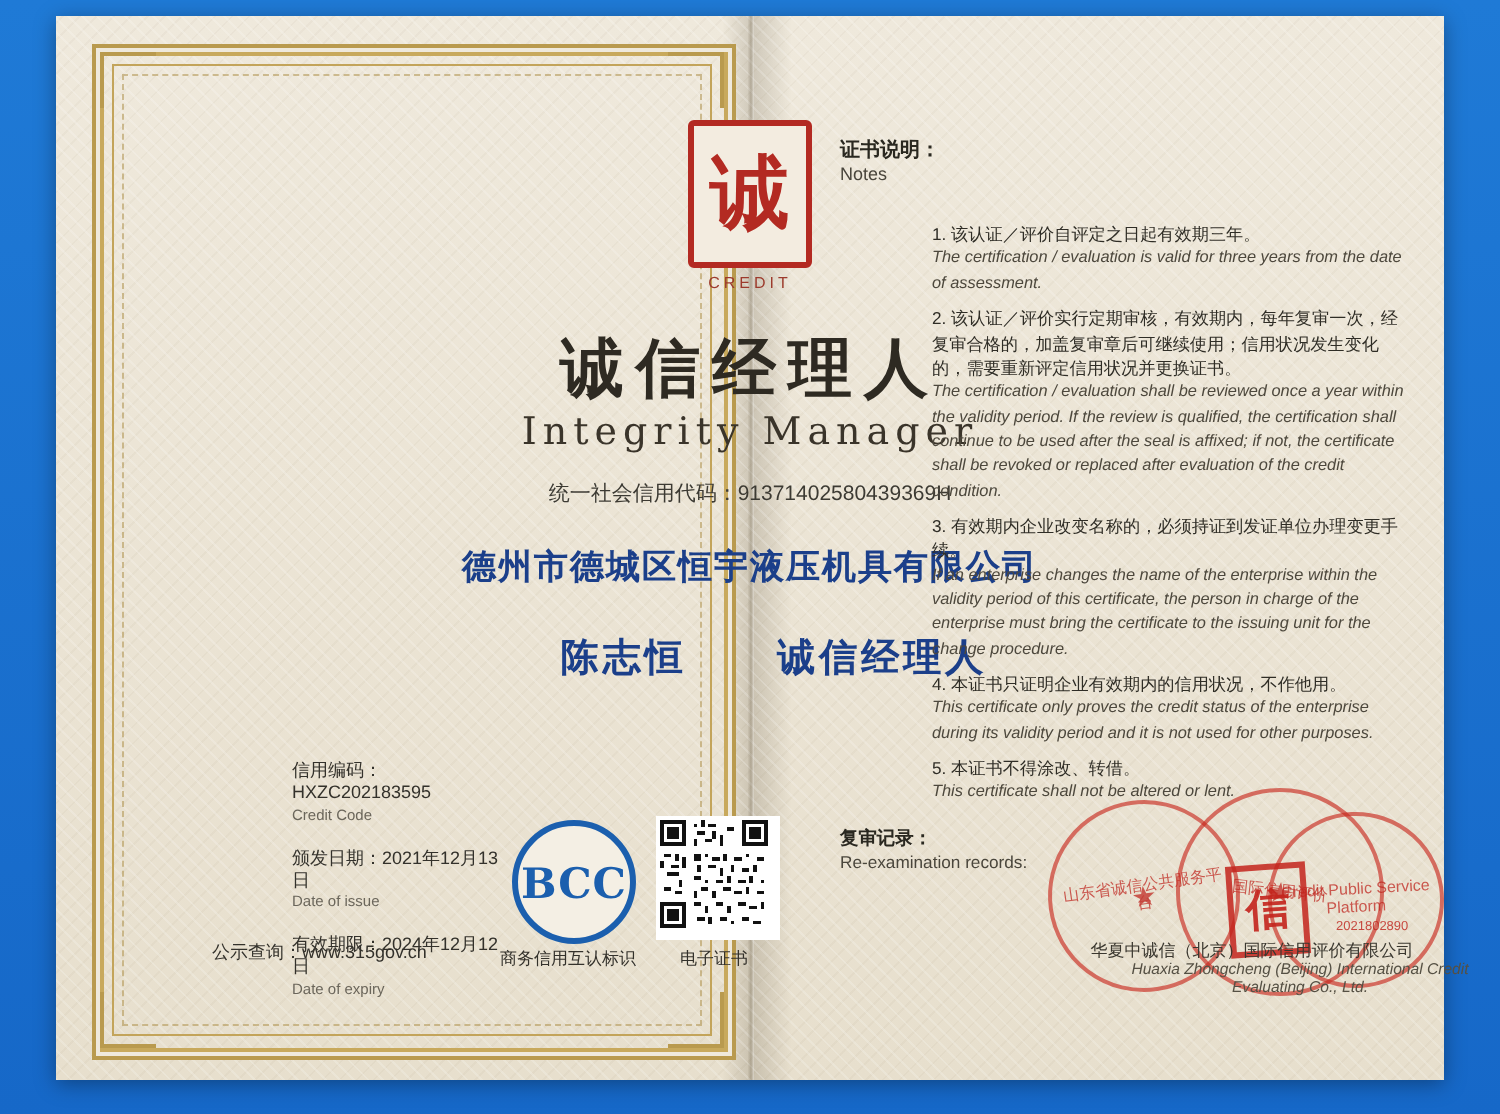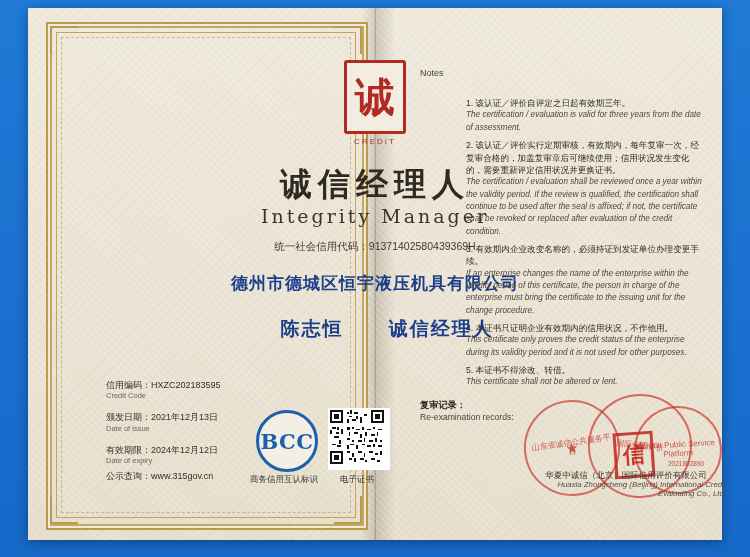--- a/index.html
+++ b/index.html
@@ -92,21 +92,21 @@
     font-size:17px;font-weight:700;color:#1b3f8a;letter-spacing:1px;
   }
   .person-row{
     position:absolute;left:0;top:308px;width:100%;text-align:center;
     font-family:"DejaVu Serif", serif;
     font-size:19px;font-weight:700;color:#1b3f8a;letter-spacing:2px;padding-left:12px;
   }
   .person-row .gap{display:inline-block;width:28px;}
 
   .meta{position:absolute;left:78px;top:372px;width:150px;}
-  .meta .row{margin-bottom:12px;}
+  .meta .row{margin-bottom:12px;margin-left:40px;}
   .meta .cn{font-size:9px;color:#33312b;line-height:1.25;}
   .meta .en{font-size:7.5px;color:#6b665b;}
 
   .pub{
     position:absolute;left:78px;top:462px;font-size:9px;color:#33312b;
   }
 
   
   .bcc{
     position:absolute;left:228px;top:402px;width:56px;height:56px;border-radius:50%;
@@ -156,21 +156,21 @@
     border:3px solid rgba(195,35,28,.85);color:rgba(195,35,28,.9);
     display:flex;align-items:center;justify-content:center;
     font-family:"DejaVu Serif", serif;font-size:22px;font-weight:700;
     transform:rotate(-4deg);
   }
   .eval-cn{
     position:absolute;left:498px;top:462px;width:200px;text-align:center;
     font-size:8.5px;color:#3a372f;
   }
   .eval-en{
-    position:absolute;left:498px;top:472px;width:200px;text-align:right;
+    position:absolute;left:522px;top:472px;width:200px;text-align:center;
     font-size:7.8px;color:#555044;font-style:italic;
   }
   .sm-red{
     position:absolute;left:640px;top:452px;font-size:6.5px;color:rgba(190,35,28,.8);
   }
 </style>
 </head>
 <body>
 
 <div class="stage">
@@ -294,20 +294,21 @@
           <rect x="19" y="27" width="1" height="1"></rect>
             <rect x="22" y="26" width="2" height="1"></rect>
             <rect x="25" y="27" width="2" height="1"></rect>
         </g>
       </svg>
     </div>
     <div class="qr-label">电子证书</div>
 
     <div class="rpage">
       <div class="rhead">
+        <div class="cn">证书说明：</div>
         <div class="en">Notes</div>
       </div>
 
       <div class="note">
         <div class="cn">1. 该认证／评价自评定之日起有效期三年。</div>
         <div class="en">The certification / evaluation is valid for three years from the date of assessment.</div>
       </div>
       <div class="note">
         <div class="cn">2. 该认证／评价实行定期审核，有效期内，每年复审一次，经复审合格的，加盖复审章后可继续使用；信用状况发生变化的，需要重新评定信用状况并更换证书。</div>
         <div class="en">The certification / evaluation shall be reviewed once a year within the validity period. If the review is qualified, the certification shall continue to be used after the seal is affixed; if not, the certificate shall be revoked or replaced after evaluation of the credit condition.</div>

